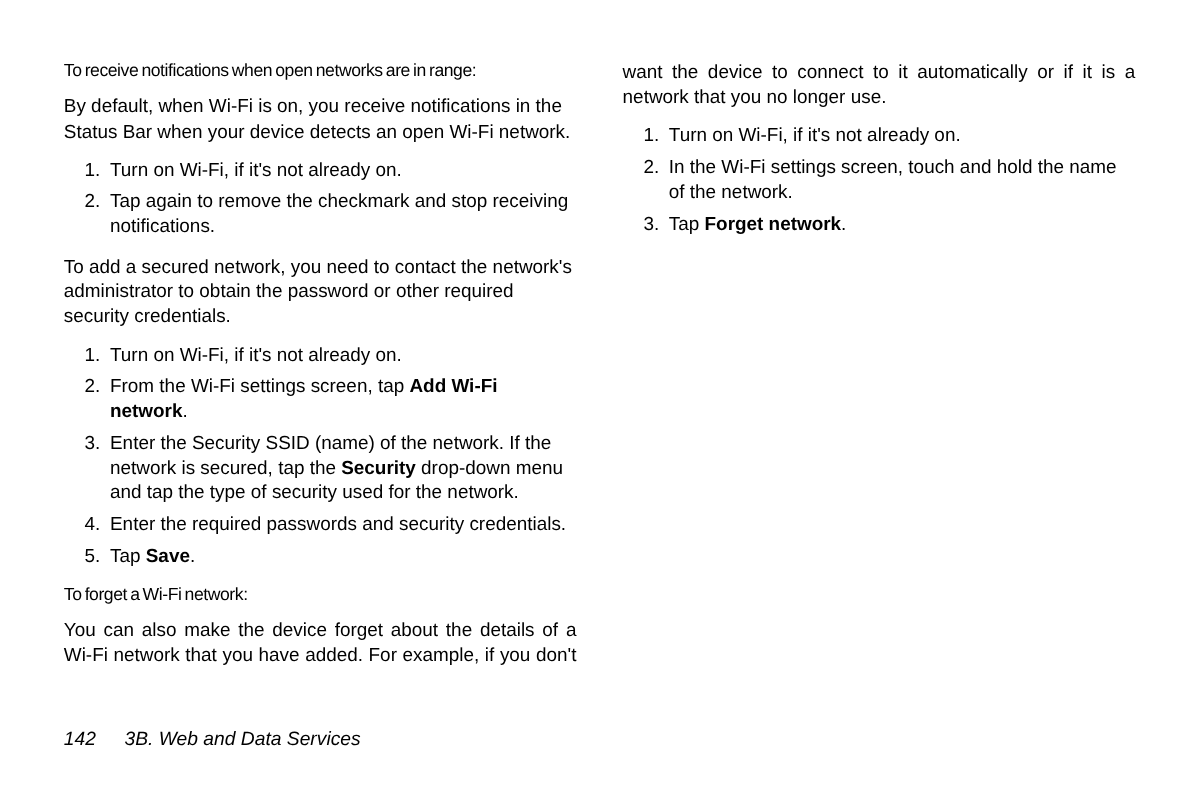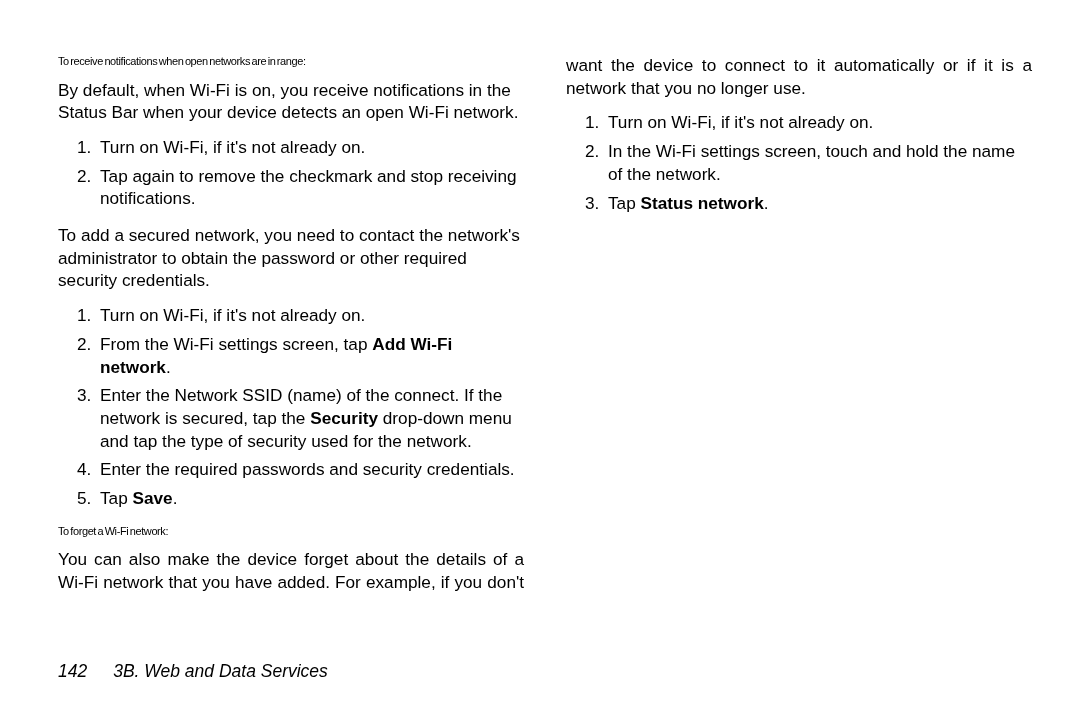--- a/index.html
+++ b/index.html
@@ -20,21 +20,21 @@
   }
   .columns {
     column-count: 2;
     column-gap: 42px;
     column-fill: auto;
     height: 570px;
     font-size: 17.2px;
     line-height: 1.32;
   }
   .heading {
-    font-size: 11px;
+    font-size: 16px;
     letter-spacing: -0.4px;
     word-spacing: -1.2px;
     margin: 0 0 10px 0;
     break-after: avoid;
   }
   p {
     margin: 0 0 12px 0;
     text-align: left;
   }
   .just { text-align: justify; }
@@ -79,39 +79,39 @@
     <p>To add a secured network, you need to contact the network's administrator to obtain the password or other required security credentials.</p>
     <ol>
       <li><span class="step-body">Turn on Wi-Fi, if it's not already on.</span></li>
       <li>
         <span class="step-body">
           <span>From the Wi-Fi settings screen, tap </span><b>Add Wi-Fi network</b><span>.</span>
         </span>
       </li>
       <li>
         <span class="step-body">
-          <span>Enter the Network SSID (name) of the connect. If the network is secured, tap the </span><b>Security</b><span> drop-down menu and tap the type of security used for the network.</span>
+          <span>Enter the Security SSID (name) of the network. If the network is secured, tap the </span><b>Security</b><span> drop-down menu and tap the type of security used for the network.</span>
         </span>
       </li>
       <li><span class="step-body">Enter the required passwords and security credentials.</span></li>
       <li>
         <span class="step-body">
           <span>Tap </span><b>Save</b><span>.</span>
         </span>
       </li>
     </ol>
 
     <p class="heading">To forget a Wi-Fi network:</p>
     <p class="just">You can also make the device forget about the details of a Wi-Fi network that you have added. For example, if you don't want the device to connect to it automatically or if it is a network that you no longer use.</p>
     <ol>
       <li><span class="step-body">Turn on Wi-Fi, if it's not already on.</span></li>
       <li><span class="step-body">In the Wi-Fi settings screen, touch and hold the name of the network.</span></li>
       <li>
         <span class="step-body">
-          <span>Tap </span><b>Status network</b><span>.</span>
+          <span>Tap </span><b>Forget network</b><span>.</span>
         </span>
       </li>
     </ol>
 
   </div>
 
   <div class="footer">
     <span class="pn">142</span>
     <span>3B. Web and Data Services</span>
   </div>

